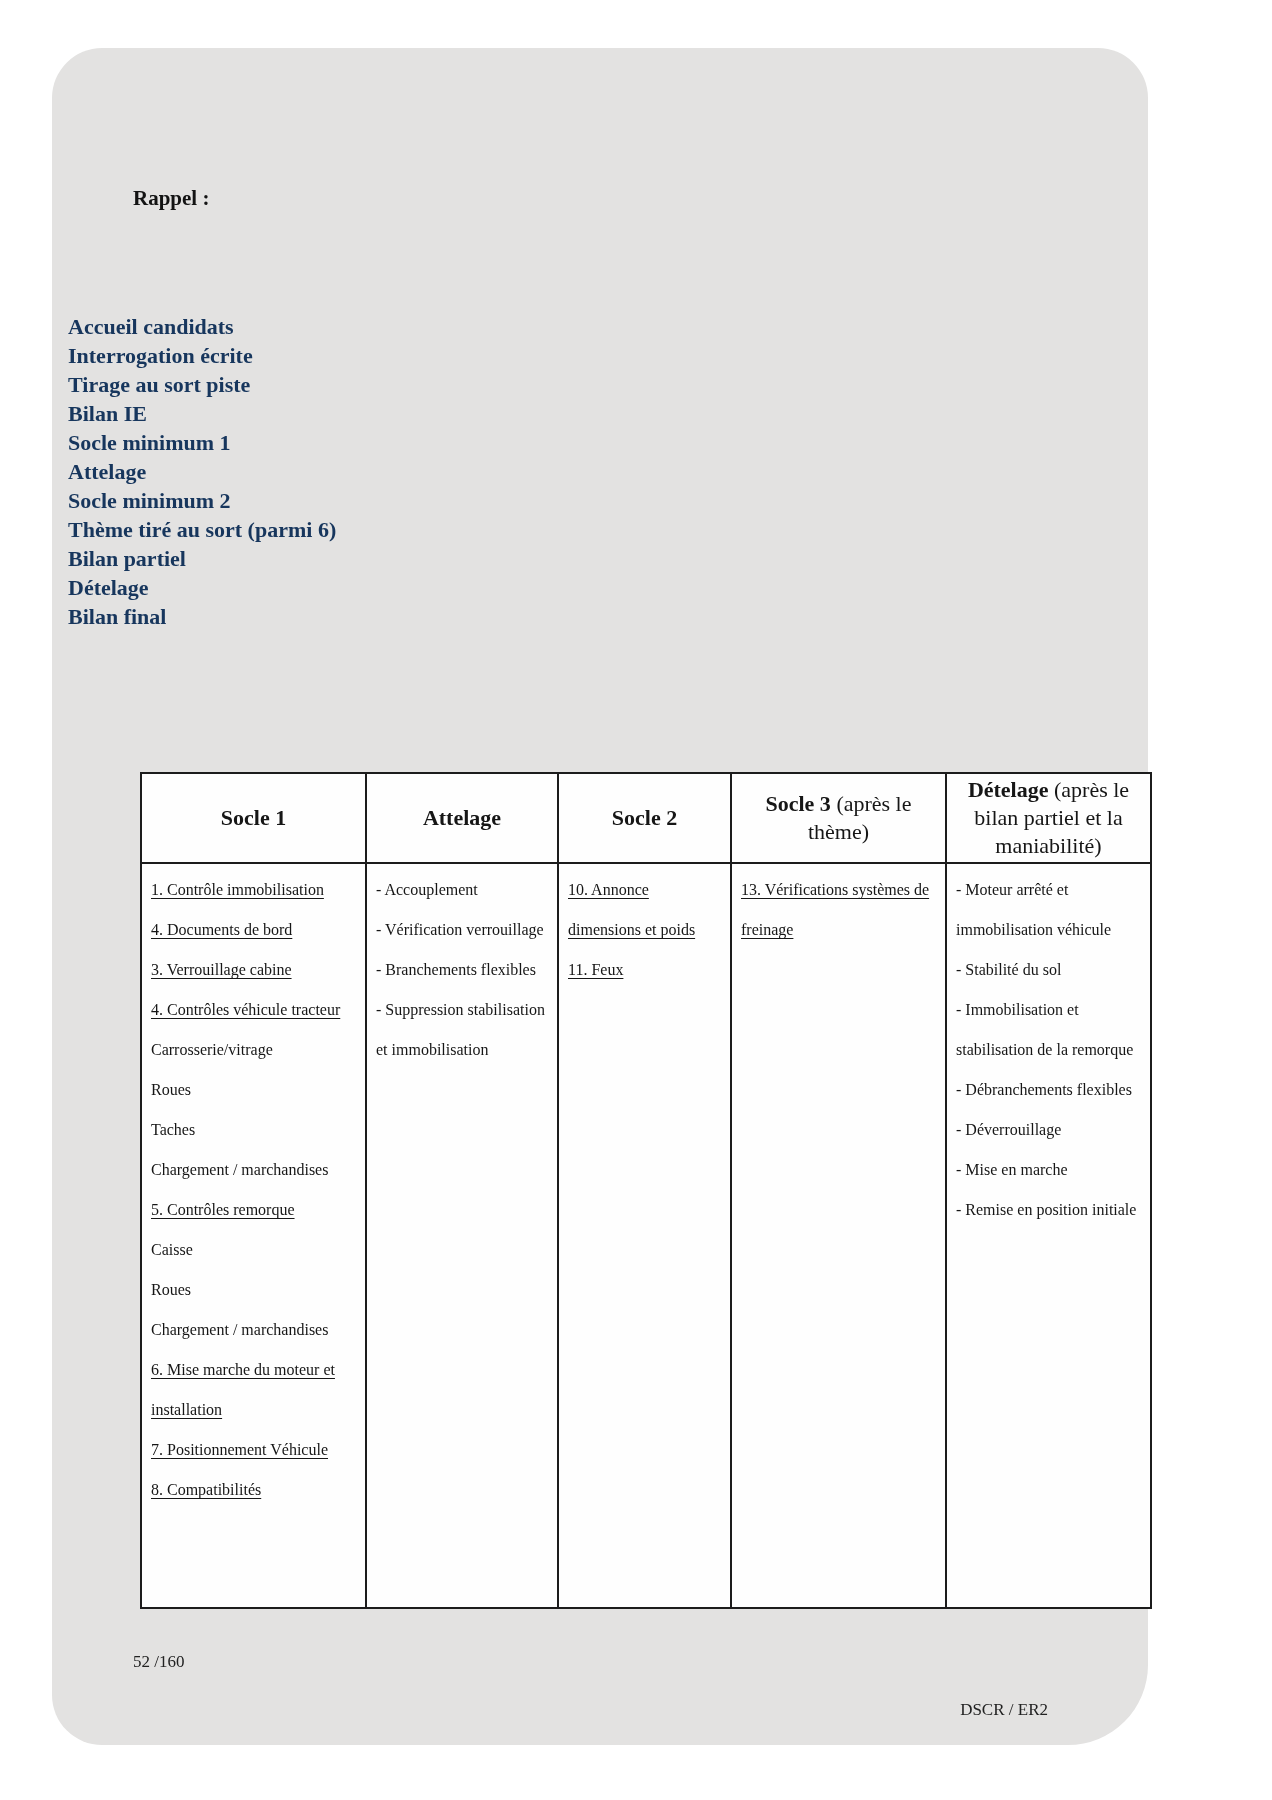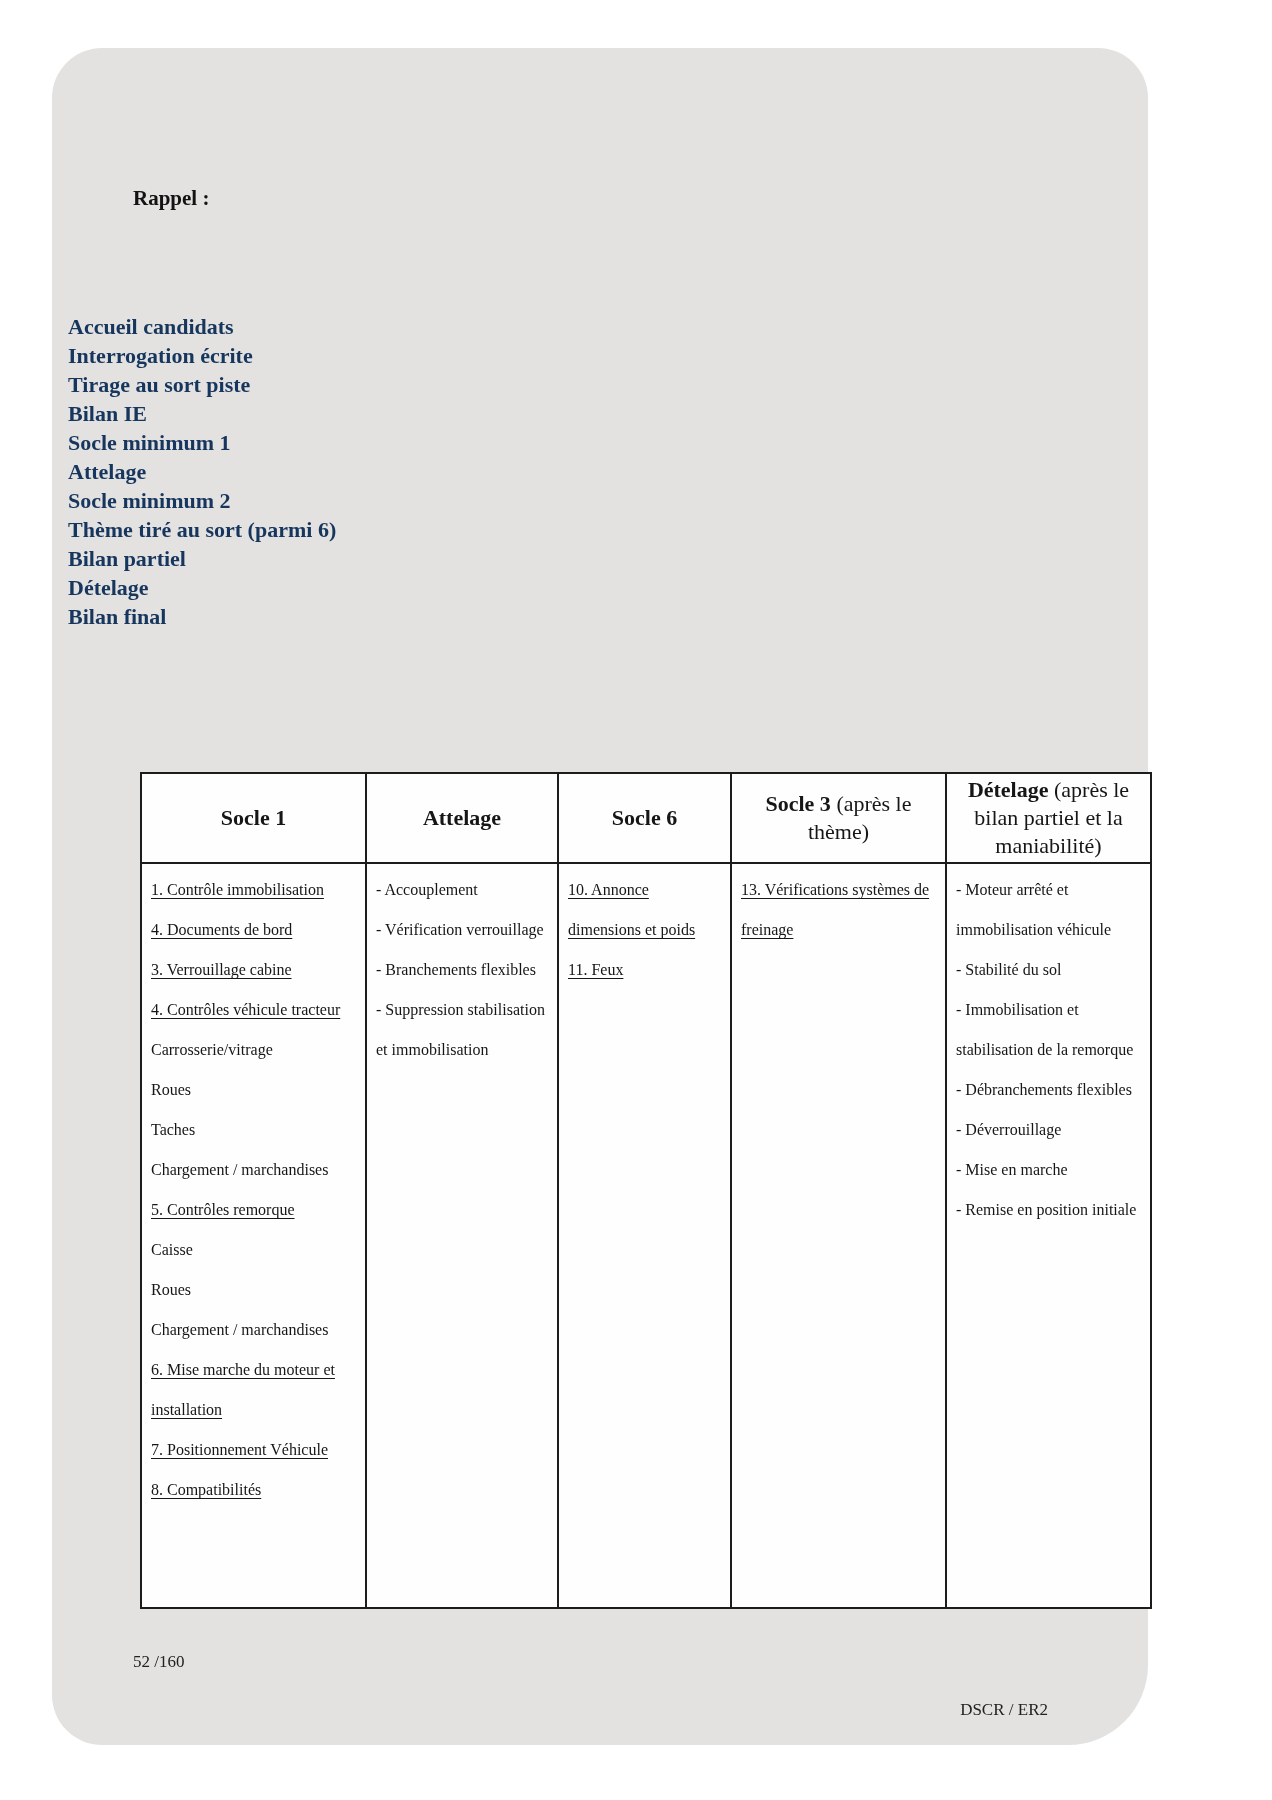--- a/index.html
+++ b/index.html
@@ -120,21 +120,21 @@
         <col style="width:225px">
         <col style="width:192px">
         <col style="width:173px">
         <col style="width:215px">
         <col style="width:205px">
       </colgroup>
       <thead>
         <tr>
             <th><b>Socle 1</b></th>
             <th><b>Attelage</b></th>
-            <th><b>Socle 6</b></th>
+            <th><b>Socle 2</b></th>
             <th><b>Socle 3</b><span> (après le thème)</span></th>
             <th><b>Dételage</b><span> (après le bilan partiel et la maniabilité)</span></th>
           </tr>
       </thead>
       <tbody>
         <tr>
             <td>
               <div class="cell-item u">1. Contrôle immobilisation</div>
               <div class="cell-item u">4. Documents de bord</div>
               <div class="cell-item u">3. Verrouillage cabine</div>

